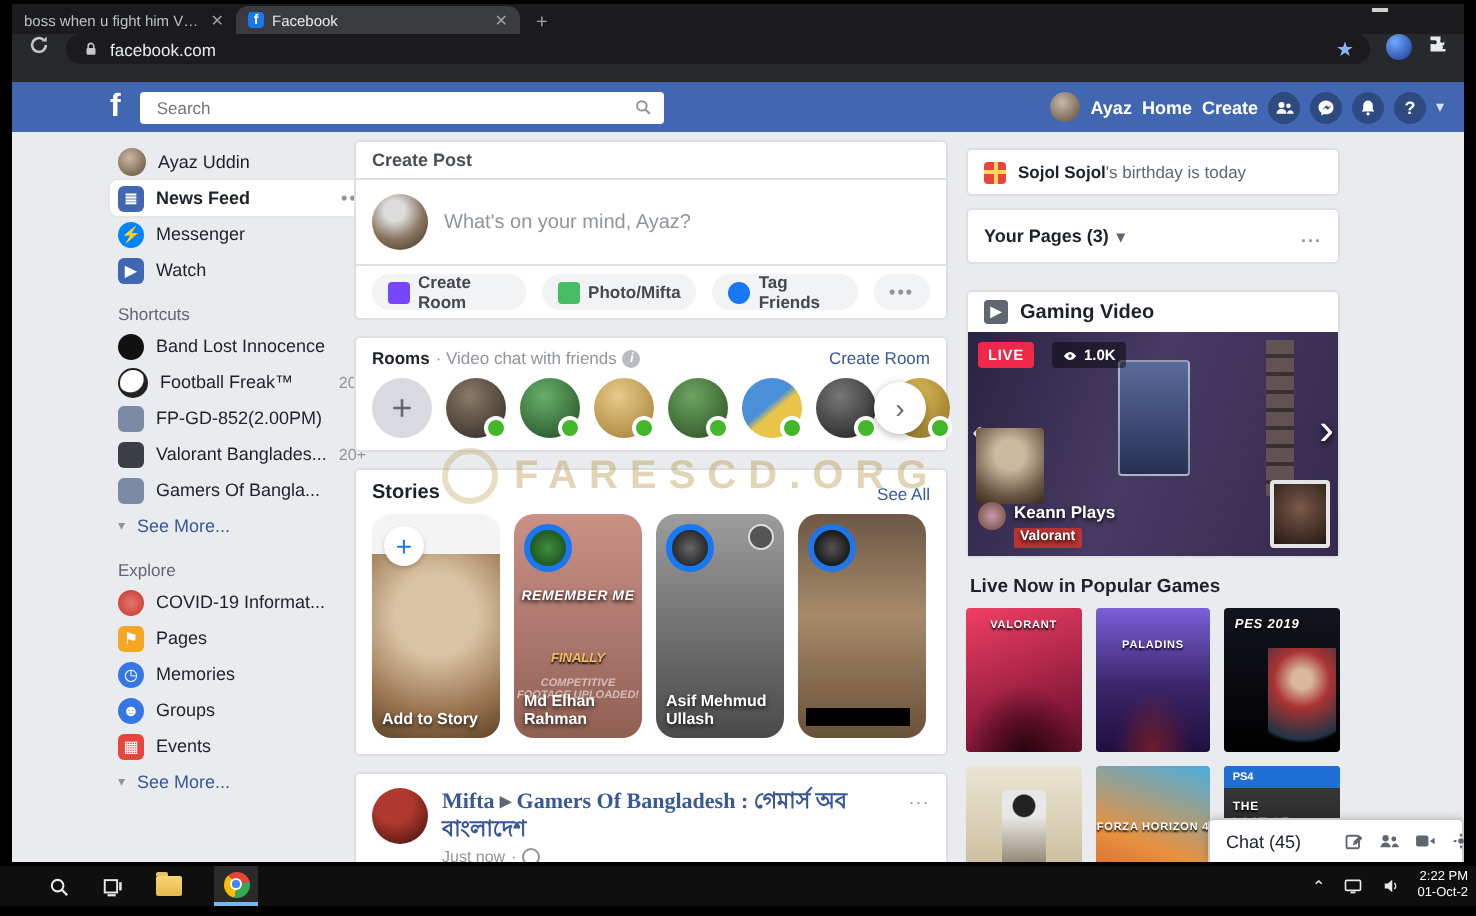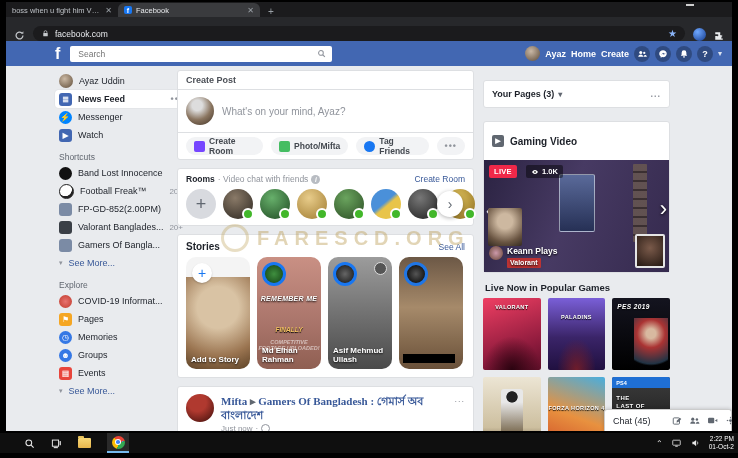--- a/index.html
+++ b/index.html
@@ -10,21 +10,21 @@
   .tabstrip{height:15px;background:#1b1b1d;display:flex;align-items:flex-end;position:relative;}
   .tab{height:14px;display:flex;align-items:center;padding:0 6px;font-size:7.5px;color:#bdc1c6;gap:4px;}
   .tab.inactive{width:100px;}
   .tab.active{width:130px;background:#3a3b3e;border-radius:6px 6px 0 0;color:#e8eaed;}
   .tab .title{flex:1;white-space:nowrap;overflow:hidden;text-overflow:ellipsis;}
   .tab .x{font-size:8px;color:#9aa0a6;}
   .favicon-f{width:8px;height:8px;border-radius:2px;background:#1877f2;color:#fff;font-size:7px;font-weight:bold;
              display:flex;align-items:center;justify-content:center;line-height:1;}
   .newtab{color:#9aa0a6;font-size:10px;margin-left:8px;}
   .winmin{position:absolute;right:38px;top:2px;width:8px;height:2px;background:#cfcfcf;}
-  .toolbar{height:24px;background:#27282b;display:flex;align-items:flex-end;padding:0 8px;gap:8px;}
+  .toolbar{height:24px;background:#27282b;display:flex;align-items:flex-start;padding:0 8px;gap:8px;}
   .urlpill{flex:1;height:15px;background:#1b1b1d;border-radius:9px;display:flex;align-items:center;
            padding:0 8px;gap:5px;color:#e8eaed;font-size:8.5px;}
   .tbicon{color:#c4c7cb;display:flex;}
   .star{color:#8ab4f8;font-size:10px;}
   .tbavatar{width:13px;height:13px;border-radius:50%;background:radial-gradient(circle at 35% 30%,#6fa8ff,#143a8c);}
   
   .fbheader{height:25px;display:flex;align-items:center;padding-left:49px;padding-right:10px;gap:8px;border-bottom:1px solid #29487d;}
   .flogo{color:#fff;font-size:16px;font-weight:bold;line-height:1;margin-right:2px;}
   .searchpill{width:250px;height:16px;background:#fff;border-radius:2px;display:flex;align-items:center;padding:0 6px;gap:4px;}
   .searchpill input{border:0;outline:0;flex:1;font-size:8.5px;color:#1d2129;font-family:inherit;background:transparent;}
@@ -126,21 +126,21 @@
   .globe{width:7px;height:7px;border-radius:50%;border:1px solid #90949c;position:relative;}
   .post-strip{height:8px;background:#3a3a3a;margin:5px -8px 0;}
   
   .rightcol{position:absolute;left:477px;top:8px;width:187px;}
   .bday{height:22px;display:flex;align-items:center;gap:6px;padding:0 8px;font-size:8.5px;color:#1d2129;}
   .gift{width:11px;height:11px;background:#e8453c;border-radius:2px;position:relative;flex:none;}
   .gift:before{content:"";position:absolute;left:4.5px;top:0;width:2px;height:11px;background:#ffd65c;}
   .gift:after{content:"";position:absolute;left:0;top:4.5px;width:11px;height:2px;background:#ffd65c;}
   .pages{height:26px;display:flex;align-items:center;padding:0 8px;margin-top:6px;font-size:9px;color:#1d2129;font-weight:bold;gap:4px;}
   .gaming{margin-top:13px;}
-  .gv-h{height:20px;display:flex;align-items:center;gap:6px;padding:9px 8px;font-size:10px;font-weight:bold;color:#1d2129;}
+  .gv-h{height:20px;display:flex;align-items:center;gap:6px;padding:0 8px;font-size:10px;font-weight:bold;color:#1d2129;}
   .gv-ic{width:12px;height:12px;border-radius:2px;background:#606770;color:#fff;font-size:7px;display:flex;align-items:center;justify-content:center;}
   .video{height:112px;position:relative;background:linear-gradient(110deg,#2b2342 0%,#473a63 45%,#352a4e 100%);overflow:hidden;}
   .killfeed{position:absolute;right:22px;top:4px;width:14px;height:78px;
             background:repeating-linear-gradient(#6b5a50 0 7px,#3a2f28 7px 9px);opacity:.8;border-radius:1px;}
   .heroCard{position:absolute;left:50%;top:14px;transform:translateX(-50%);width:34px;height:56px;border-radius:2px;
             background:linear-gradient(#5a6a9a,#263055);border:1px solid rgba(255,255,255,.5);}
   .livebadge{position:absolute;left:5px;top:5px;background:#f02849;color:#fff;font-size:7.5px;font-weight:bold;
              padding:2px 5px;border-radius:2px;letter-spacing:.3px;}
   .views{position:absolute;left:42px;top:5px;background:rgba(0,0,0,.45);color:#fff;font-size:7.5px;font-weight:bold;
          padding:2px 5px;border-radius:2px;display:flex;align-items:center;gap:3px;}
@@ -476,20 +476,24 @@
             </div>
           </div>
           <span class="dots">...</span>
         </div>
         <div class="post-strip"></div>
       </div>
     </div>
 
     <div class="rightcol">
 
+      <div class="card bday">
+        <span class="gift"></span>
+        <span><b>Sojol Sojol</b><span style="color:#606770">'s birthday is today</span></span>
+      </div>
 
       <div class="card pages">
         <span>Your Pages (3)</span>
         <span class="caret" style="color:#616770">▾</span>
         <span class="dots" style="margin-left:auto">...</span>
       </div>
 
       <div class="card gaming">
         <div class="gv-h">
           <span class="gv-ic">▶</span>

